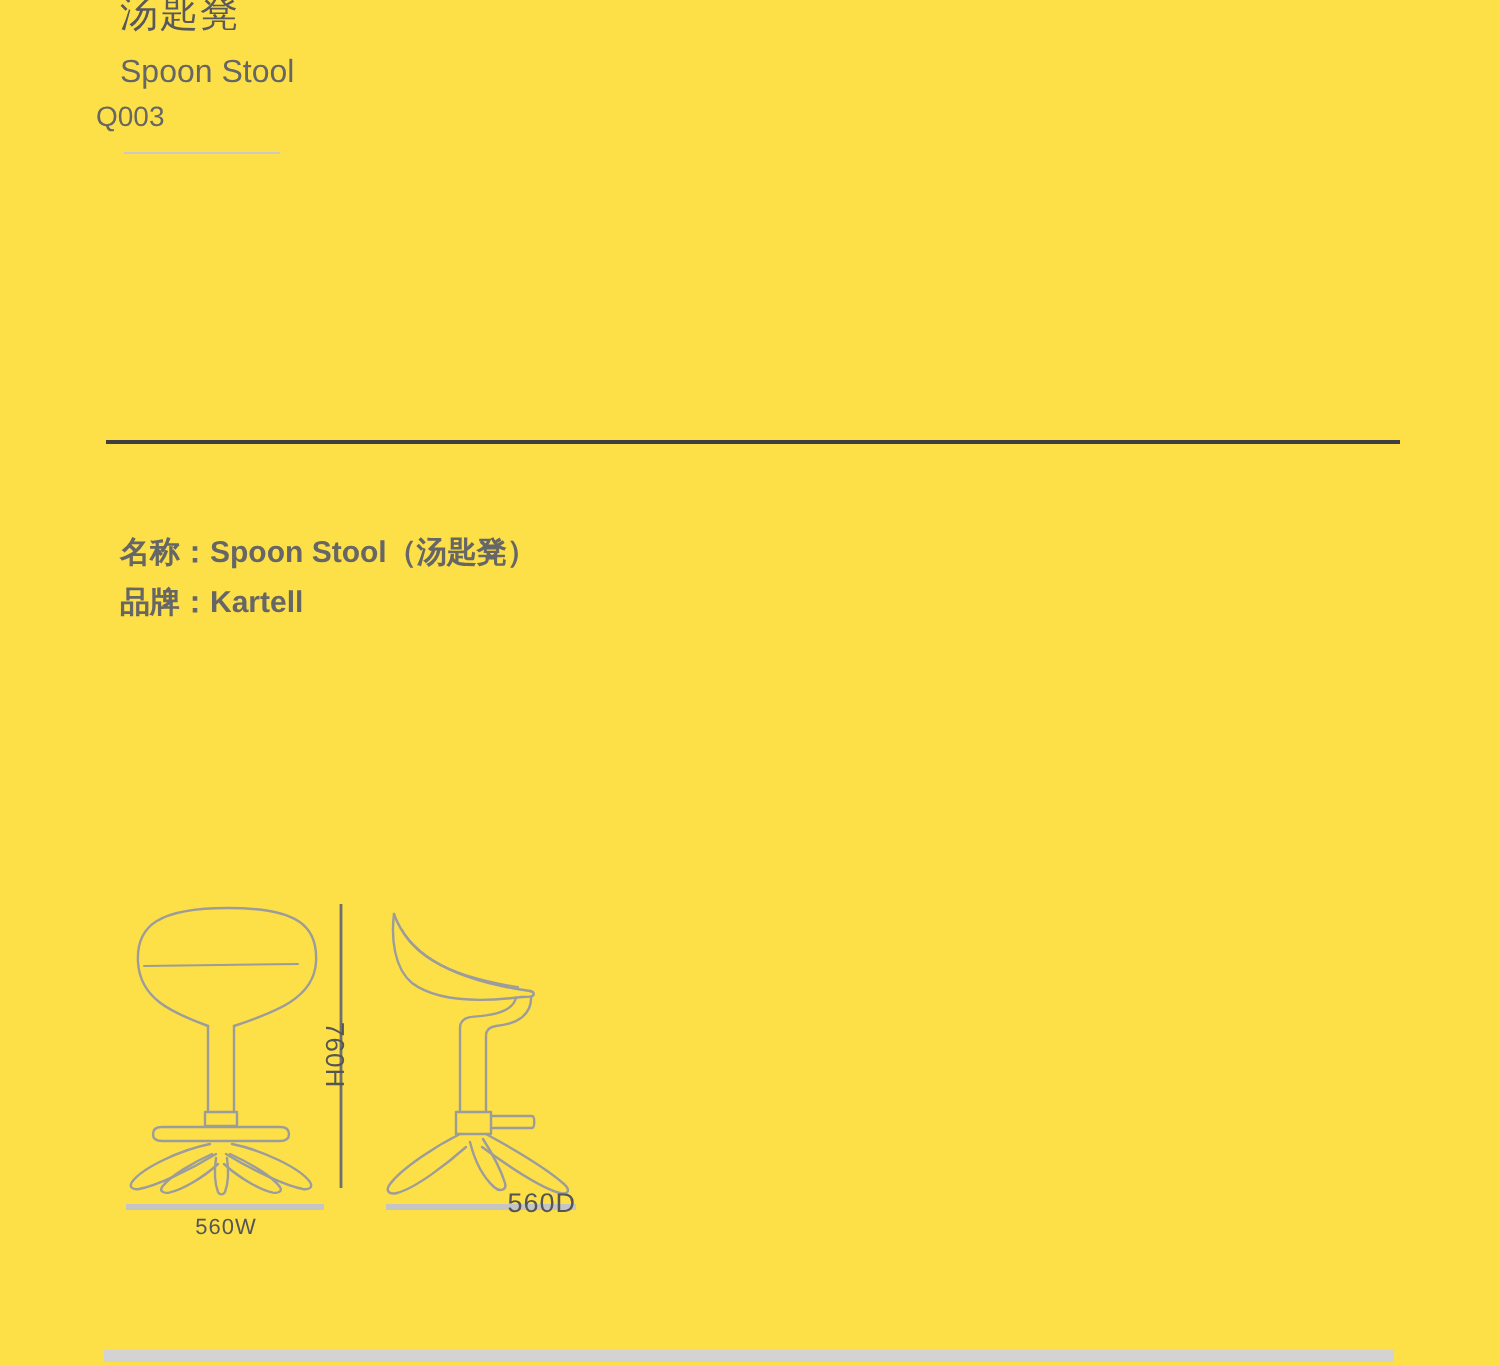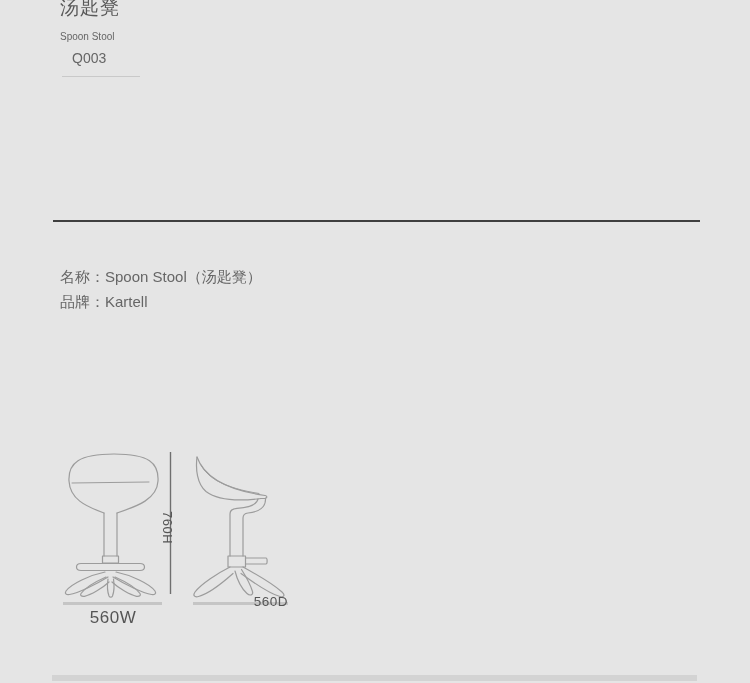--- a/index.html
+++ b/index.html
@@ -3,67 +3,67 @@
 <meta charset="utf-8">
 <style>
   html,body{margin:0;padding:0;}
   body{
     width:750px;height:683px;
     background:#ffffff;
     font-family:"Liberation Sans","DejaVu Sans",sans-serif;
     position:relative;
     overflow:hidden;
   }
-  .page{position:absolute;left:0;top:0;width:750px;height:683px;background:#e5e5e5;}
+  .page{position:absolute;left:0;top:0;width:750px;height:683px;background:#fde047;}
 
   .product-title{
     position:absolute;left:60px;top:-4px;
     font-size:19px;line-height:24px;
     color:#595959;letter-spacing:1px;
   }
   .product-subtitle{
     position:absolute;left:60px;top:28px;
-    font-size:10px;line-height:18px;color:#666666;
+    font-size:16px;line-height:18px;color:#666666;
   }
   .product-model{
-    position:absolute;left:72px;top:49px;
+    position:absolute;left:48px;top:49px;
     font-size:14px;line-height:18px;color:#666666;
   }
   .rule-thin{
     position:absolute;left:62px;top:76px;
     width:78px;height:1px;background:#c9c9c9;
   }
   .description{
     position:absolute;left:60px;top:92px;width:632px;
     font-size:13px;line-height:19.5px;color:#6f6f6f;
     text-align:justify;
   }
   .rule-dark{
     position:absolute;left:53px;top:220px;
     width:647px;height:2px;background:#3f3f3f;
   }
   .specs{
     position:absolute;left:60px;top:265px;
     font-size:15px;color:#666666;
-    list-style:none;margin:0;padding:0;
+    list-style:none;margin:0;padding:0;font-weight:bold;
   }
   .specs li{line-height:24.7px;}
 
   .drawing{
     position:absolute;left:62px;top:450px;width:230px;height:178px;
   }
   .drawing svg{position:absolute;left:0;top:0;}
   .dim-label-v{
     position:absolute;left:113px;top:61px;width:46px;
     transform:rotate(90deg);transform-origin:0 0;
     font-size:13px;color:#555555;letter-spacing:0.5px;
   }
   .dim-label-w{
     position:absolute;left:0px;top:158px;width:102px;
-    text-align:center;font-size:17px;color:#555555;letter-spacing:0.5px;
+    text-align:center;font-size:11px;color:#555555;letter-spacing:0.5px;
   }
   .dim-label-d{
     position:absolute;left:130px;top:144px;width:96px;
     text-align:right;font-size:13.5px;color:#555555;letter-spacing:0.5px;
   }
   .footer-bar{
     position:absolute;left:52px;top:675px;
     width:645px;height:6px;background:#d3d3d3;
   }
 </style>

